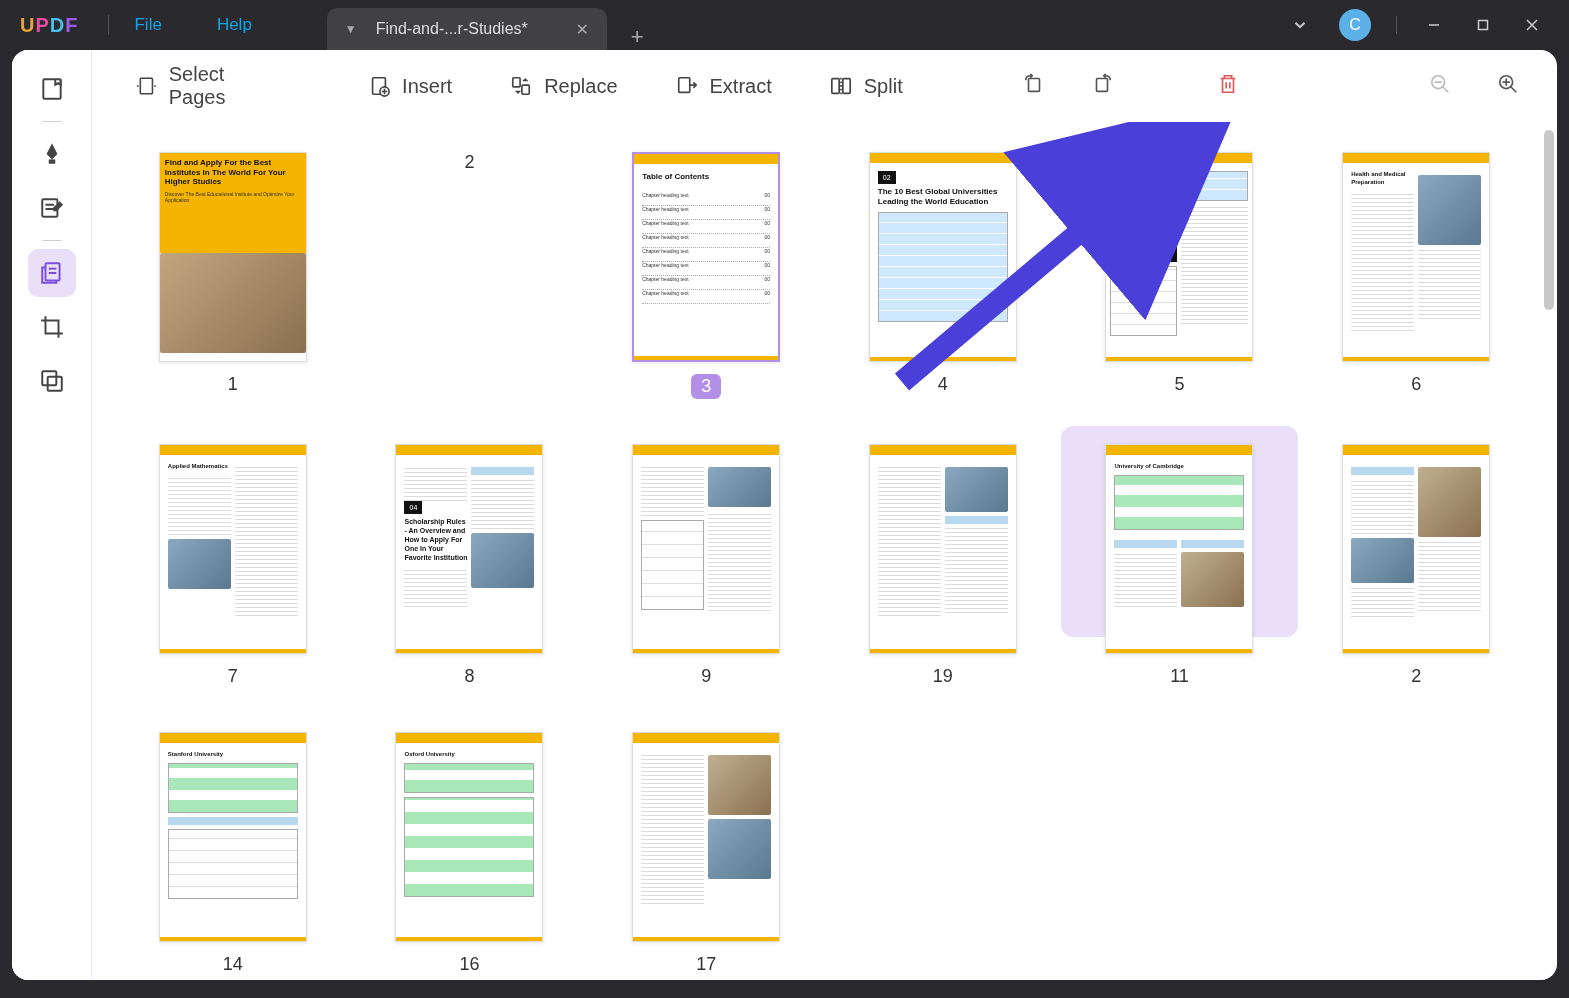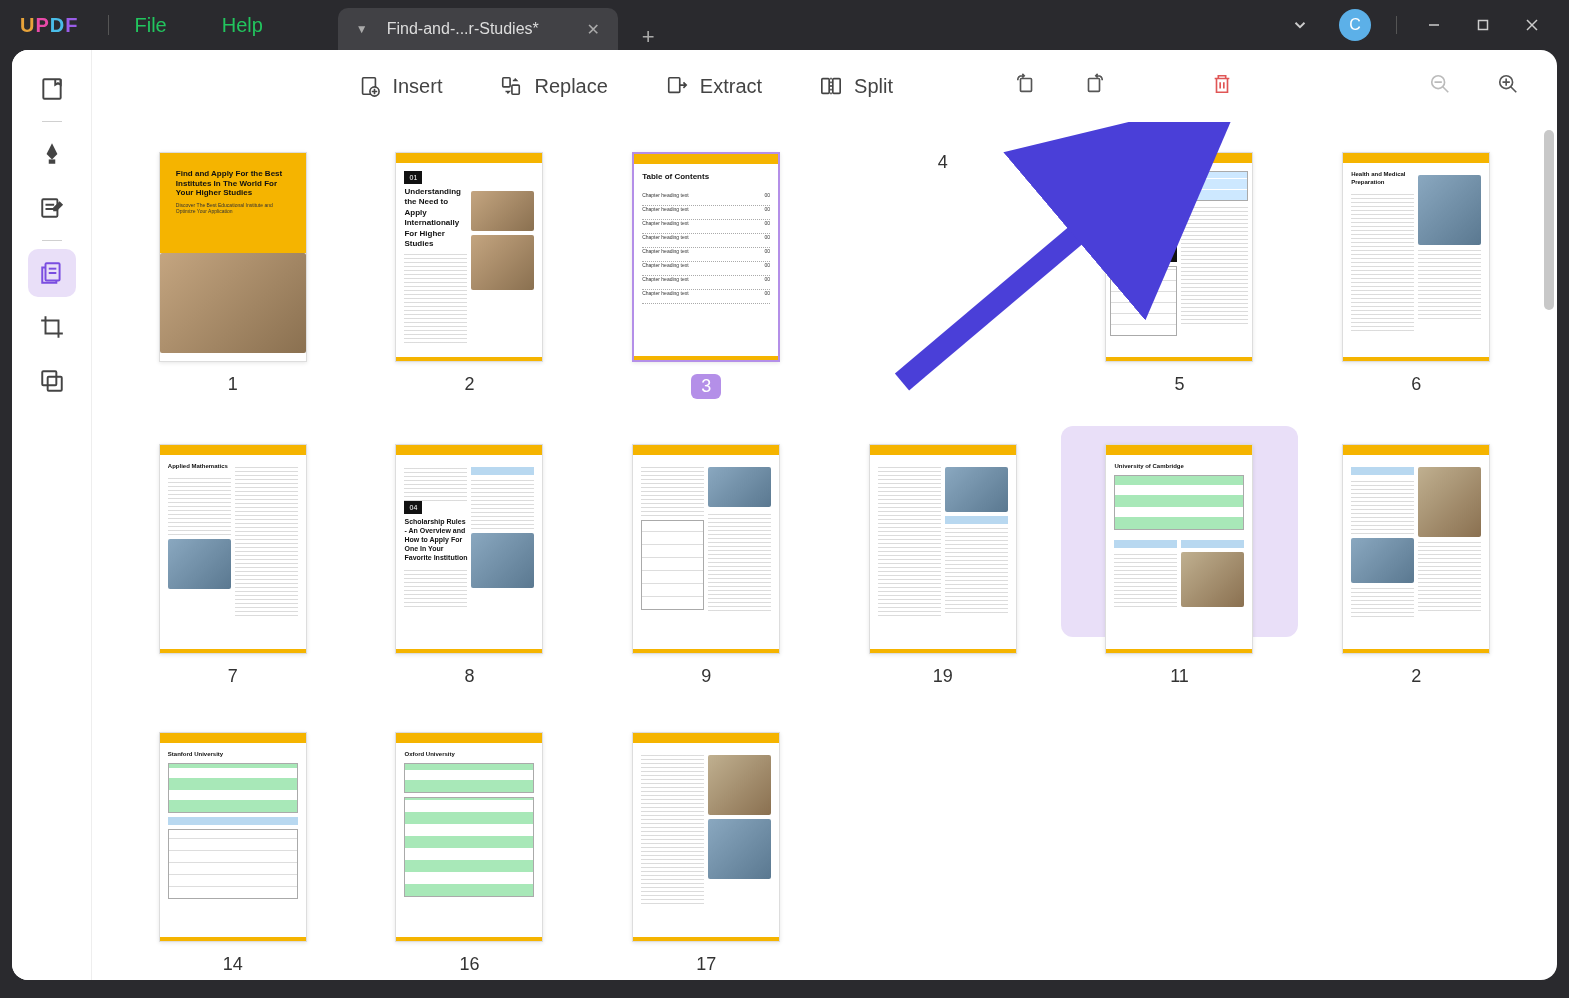--- a/index.html
+++ b/index.html
@@ -6,21 +6,21 @@
 body { background: #2a2a2e; width: 1569px; height: 998px; overflow: hidden; }
 
 
 .titlebar { height: 50px; background: #2a2a2e; display: flex; align-items: center; padding: 0 10px; color: #ccc; }
 .logo { font-weight: 700; font-size: 20px; letter-spacing: 1px; margin-right: 30px; margin-left: 10px; }
 .logo .u { color: #e8a33a; }
 .logo .p { color: #e84aa8; }
 .logo .d { color: #4abde8; }
 .logo .f { color: #9a5de8; }
 .titlebar-sep { width: 1px; height: 20px; background: #555; margin-right: 25px; }
-.menu-item { color: #22c55e; font-size: 20px; margin-right: 55px; cursor: pointer; }
+.menu-item { color: #0ea5e9; font-size: 17px; margin-right: 55px; cursor: pointer; }
 .tab-area { display: flex; align-items: flex-end; height: 100%; margin-left: 20px; }
 .tab { background: #3a3a3e; height: 42px; border-radius: 10px 10px 0 0; display: flex; align-items: center; padding: 0 18px; color: #ddd; font-size: 16px; margin-right: 4px; min-width: 280px; gap: 14px; }
 .tab.active { background: #414145; }
 .tab-dropdown { color: #aaa; font-size: 12px; margin-right: 5px;}
 .tab-close { color: #aaa; font-size: 16px; margin-left: auto; cursor: pointer; }
 .tab-add { color: #aaa; font-size: 22px; padding: 0 20px; cursor: pointer; }
 .titlebar-right { margin-left: auto; display: flex; align-items: center; gap: 25px; padding-right: 15px; }
 .titlebar-right svg { display: block; }
 .avatar { width: 32px; height: 32px; border-radius: 50%; background: #5cb0e8; color: #fff; display: flex; align-items: center; justify-content: center; font-size: 16px; }
 .win-btn { color: #ccc; cursor: pointer; padding: 5px; }
@@ -168,20 +168,28 @@
     <div class="sb-icon">
         <svg width="26" height="26" viewBox="0 0 24 24" fill="none" stroke="currentColor" stroke-width="1.8">
           <rect x="3" y="3" width="13" height="13" rx="1"></rect>
           <rect x="8" y="8" width="13" height="13" rx="1"></rect>
         </svg>
       </div>
   </div>
 
   <div class="content">
     <div class="toolbar">
+      <div class="tb-btn">
+        <svg width="22" height="22" viewBox="0 0 24 24" fill="none" stroke="currentColor" stroke-width="1.8">
+            <rect x="5" y="3" width="14" height="18" rx="1"></rect>
+            <polyline points="3 12 1 12"></polyline>
+            <polyline points="23 12 21 12"></polyline>
+          </svg>
+        <span>Select Pages</span>
+      </div>
       <div class="tb-spacer"></div>
       <div class="tb-btn">
         <svg width="22" height="22" viewBox="0 0 24 24" fill="none" stroke="currentColor" stroke-width="1.8">
             <rect x="5" y="3" width="14" height="18" rx="1"></rect>
             <circle cx="18" cy="18" r="5" fill="#fff"></circle>
             <line x1="18" y1="15" x2="18" y2="21"></line>
             <line x1="15" y1="18" x2="21" y2="18"></line>
           </svg>
         <span>Insert</span>
       </div>
@@ -232,43 +240,29 @@
             <line x1="6" y1="10" x2="14" y2="10"></line>
             <line x1="10" y1="6" x2="10" y2="14"></line>
             <line x1="15" y1="15" x2="21" y2="21"></line>
           </svg></div>
     </div>
 
     <div class="grid-wrap">
       <div class="grid" id="grid">
           <div class="page-cell">
             <div class="page-thumb">
-              <div class="thumb-top" style="height:100px;padding:16px">
+              <div class="thumb-top" style="height:100px;padding:5px">
                 <div style="font-size:8px;font-weight:700;color:#111;line-height:1.2">Find and Apply For the Best Institutes In The World For Your Higher Studies</div>
                 <div style="font-size:5px;color:#333;margin-top:4px">Discover The Best Educational Institute and Optimize Your Application</div>
               </div>
               <div class="thumb-img" style="height:100px;margin:0"></div>
             </div>
             <div class="page-num">1</div>
           </div>
           <div class="page-cell">
-            <div class="page-thumb">
-              <div class="thumb-top sm"></div>
-              <div class="thumb-body"><div class="thumb-num-box">01</div><div class="thumb-cols">
-                  <div class="thumb-col">
-                    <div class="thumb-title">Understanding the Need to Apply Internationally For Higher Studies</div>
-                    <div class="thumb-lines" style="height:90px"></div>
-                  </div>
-                  <div class="thumb-col">
-                    <div class="thumb-img" style="height:40px"></div>
-                    <div class="thumb-img" style="height:55px"></div>
-                  </div>
-                </div></div>
-              <div class="thumb-bottom"></div>
-            </div>
             <div class="page-num">2</div>
           </div>
           <div class="page-cell">
             <div class="page-thumb selected">
               <div class="thumb-top sm"></div>
               <div class="thumb-body">
                 <div class="thumb-title" style="color:#111">Table of Contents</div>
                 <div style="margin-top:10px">
                   <div style="border-bottom:1px dotted #aaa;height:14px;font-size:5px;display:flex;justify-content:space-between">
                     <span>Chapter heading text</span>
@@ -302,20 +296,25 @@
                     <span>Chapter heading text</span>
                     <span>00</span>
                   </div>
                 </div>
               </div>
               <div class="thumb-bottom"></div>
             </div>
             <div class="page-num sel">3</div>
           </div>
           <div class="page-cell">
+            <div class="page-thumb">
+              <div class="thumb-top sm"></div>
+              <div class="thumb-body"><div class="thumb-num-box">02</div><div class="thumb-title">The 10 Best Global Universities Leading the World Education</div><div class="thumb-table" style="height:110px"></div></div>
+              <div class="thumb-bottom"></div>
+            </div>
             <div class="page-num">4</div>
           </div>
           <div class="page-cell">
             <div class="page-thumb">
               <div class="thumb-top sm"></div>
               <div class="thumb-body" style="padding:4px">
                 <div class="thumb-cols">
                   <div class="thumb-col">
                     <div class="thumb-lines" style="height:40px"></div>
                     <div class="thumb-black"><div class="thumb-num-box" style="background:#fff;color:#111">03</div>Best Professional Exposure</div>

